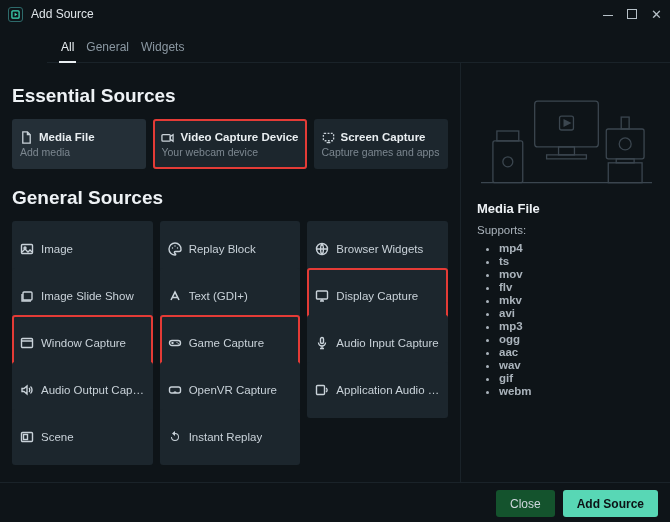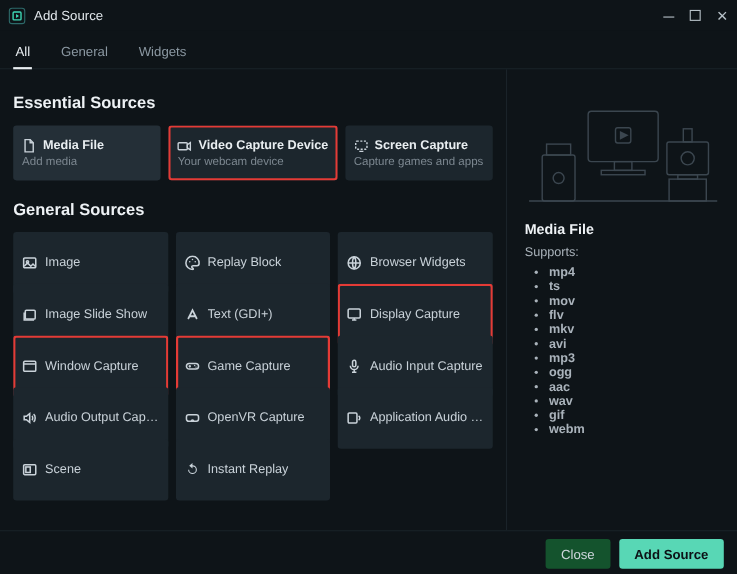--- a/index.html
+++ b/index.html
@@ -26,23 +26,24 @@
     margin-right: 8px;
   }
   .app-ico svg { width: 9px; height: 9px; }
   .titlebar .title { font-size: 12px; color: #e0e6ea; }
   .winctrls { margin-left: auto; display: flex; gap: 14px; align-items: center; color: #b7c1c8; }
   .winctrls span { cursor: pointer; font-size: 13px; line-height: 1; }
   .winctrls .sq { width:10px; height:10px; border:1px solid #b7c1c8; display:inline-block; }
   .winctrls .min { display:inline-block; width:10px; height:1px; background:#b7c1c8; position:relative; top:-3px; }
 
   .tabs {
-    display: flex; gap: 24px;
+    display: flex; gap: 8px;
     padding: 6px 12px 0 12px;
     border-bottom: 1px solid #1a2329;
+    margin-left: 47px;
   }
   .tab {
     padding: 6px 2px 8px 2px;
     color: #8b98a2;
     cursor: pointer;
     position: relative;
   }
   .tab.active { color: #e9eef1; }
   .tab.active::after {
     content: ""; position: absolute; left:0; right:0; bottom:-1px;
@@ -57,21 +58,21 @@
     flex: 1;
     padding: 14px 12px 8px 12px;
     overflow: hidden;
   }
   .right {
     width: 210px;
     border-left: 1px solid #1a2329;
     padding: 10px 14px 10px 16px;
   }
 
-  h2.section { font-size: 15px; font-weight: 700; color: #eef2f5; margin: 8px 0 12px 0; }
+  h2.section { font-size: 19px; font-weight: 700; color: #eef2f5; margin: 8px 0 12px 0; }
   h2.section.gs { margin-top: 18px; }
 
   .row3 { display: grid; grid-template-columns: repeat(3, 1fr); gap: 7px; }
   .card {
     background: #1c262d;
     border-radius: 3px;
     height: 56px;
     padding: 0 8px;
     display: flex; align-items: center;
     gap: 7px;

